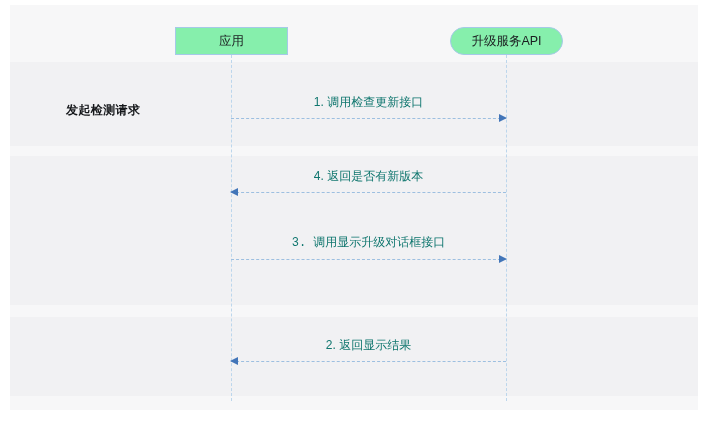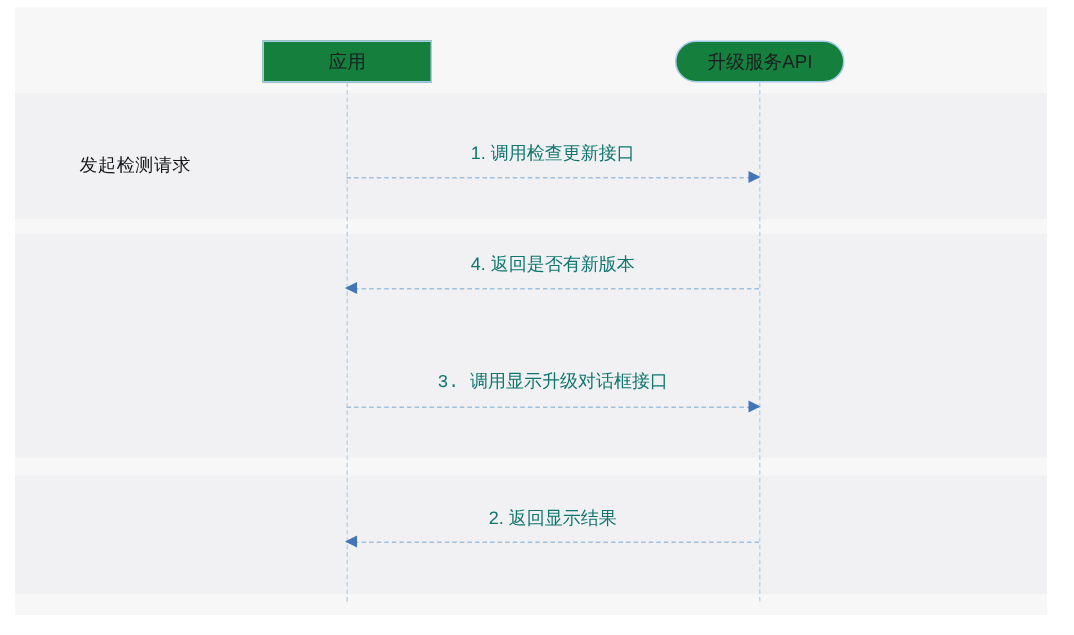--- a/index.html
+++ b/index.html
@@ -38,38 +38,38 @@
     width: 688px;
     background: #f1f1f3;
   }
   .band-1 { top: 57px;  height: 84px; }
   .band-2 { top: 151px; height: 149px; }
   .band-3 { top: 312px; height: 79px; }
 
   
   .step-label {
     position: absolute;
-    left: 43px;
+    left: 56px;
     width: 170px;
     color: #15171a;
     font-size: 12px;
-    font-weight: normal;
+    font-weight: bold;
     letter-spacing: 0.4px;
     line-height: 14px;
   }
   .step-label-1 { top: 98px; }
   .step-label-2 { top: 224px; }
   .step-label-3 { top: 348px; }
 
   
   .participant {
     position: absolute;
     top: 22px;
     height: 28px;
-    background: #15803d;
+    background: #86efac;
     border: 1px solid #a5c9e8;
     box-sizing: border-box;
     display: flex;
     align-items: center;
     justify-content: center;
     color: #1b1d20;
     font-size: 12.5px;
     line-height: 14px;
   }
   .participant-app { left: 165px; width: 113px; }
@@ -124,21 +124,21 @@
     top: -24px;
     text-align: center;
     color: #0f766e;
     font-size: 12px;
     line-height: 16px;
     white-space: nowrap;
   }
 
   .msg-1 { top: 113px; }
   .msg-2 { top: 187px; }
-  .msg-3 { top: 266px; font-family: Liberation Mono, monospace; }
+  .msg-3 { top: 254px; font-family: Liberation Mono, monospace; }
   .msg-4 { top: 356px; }
 </style>
 </head>
 <body>
 
 <div id="diagram-root">
 
   <div class="canvas-panel">
 
     <div class="band band-1"></div>

